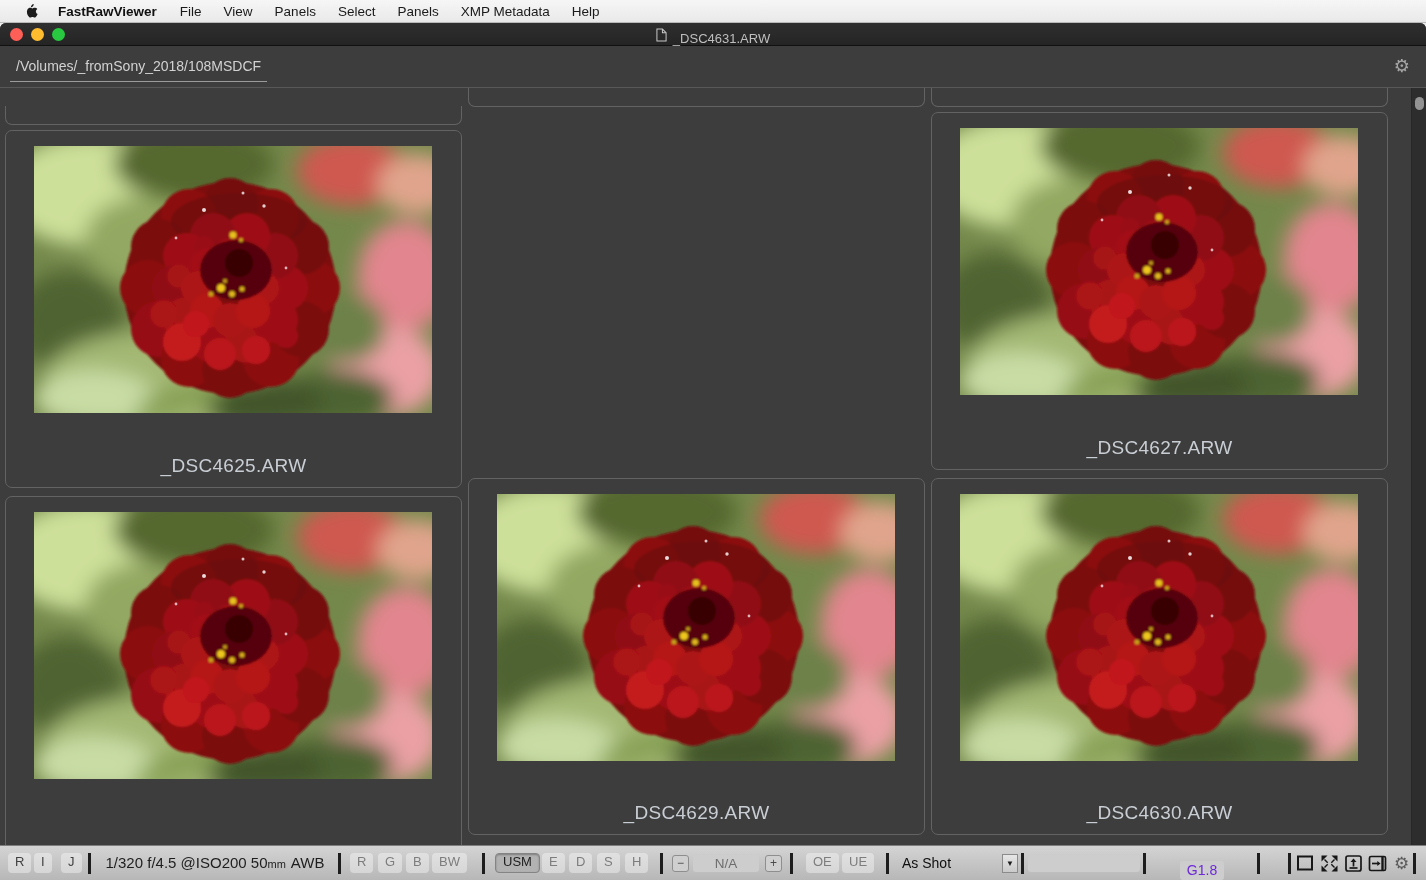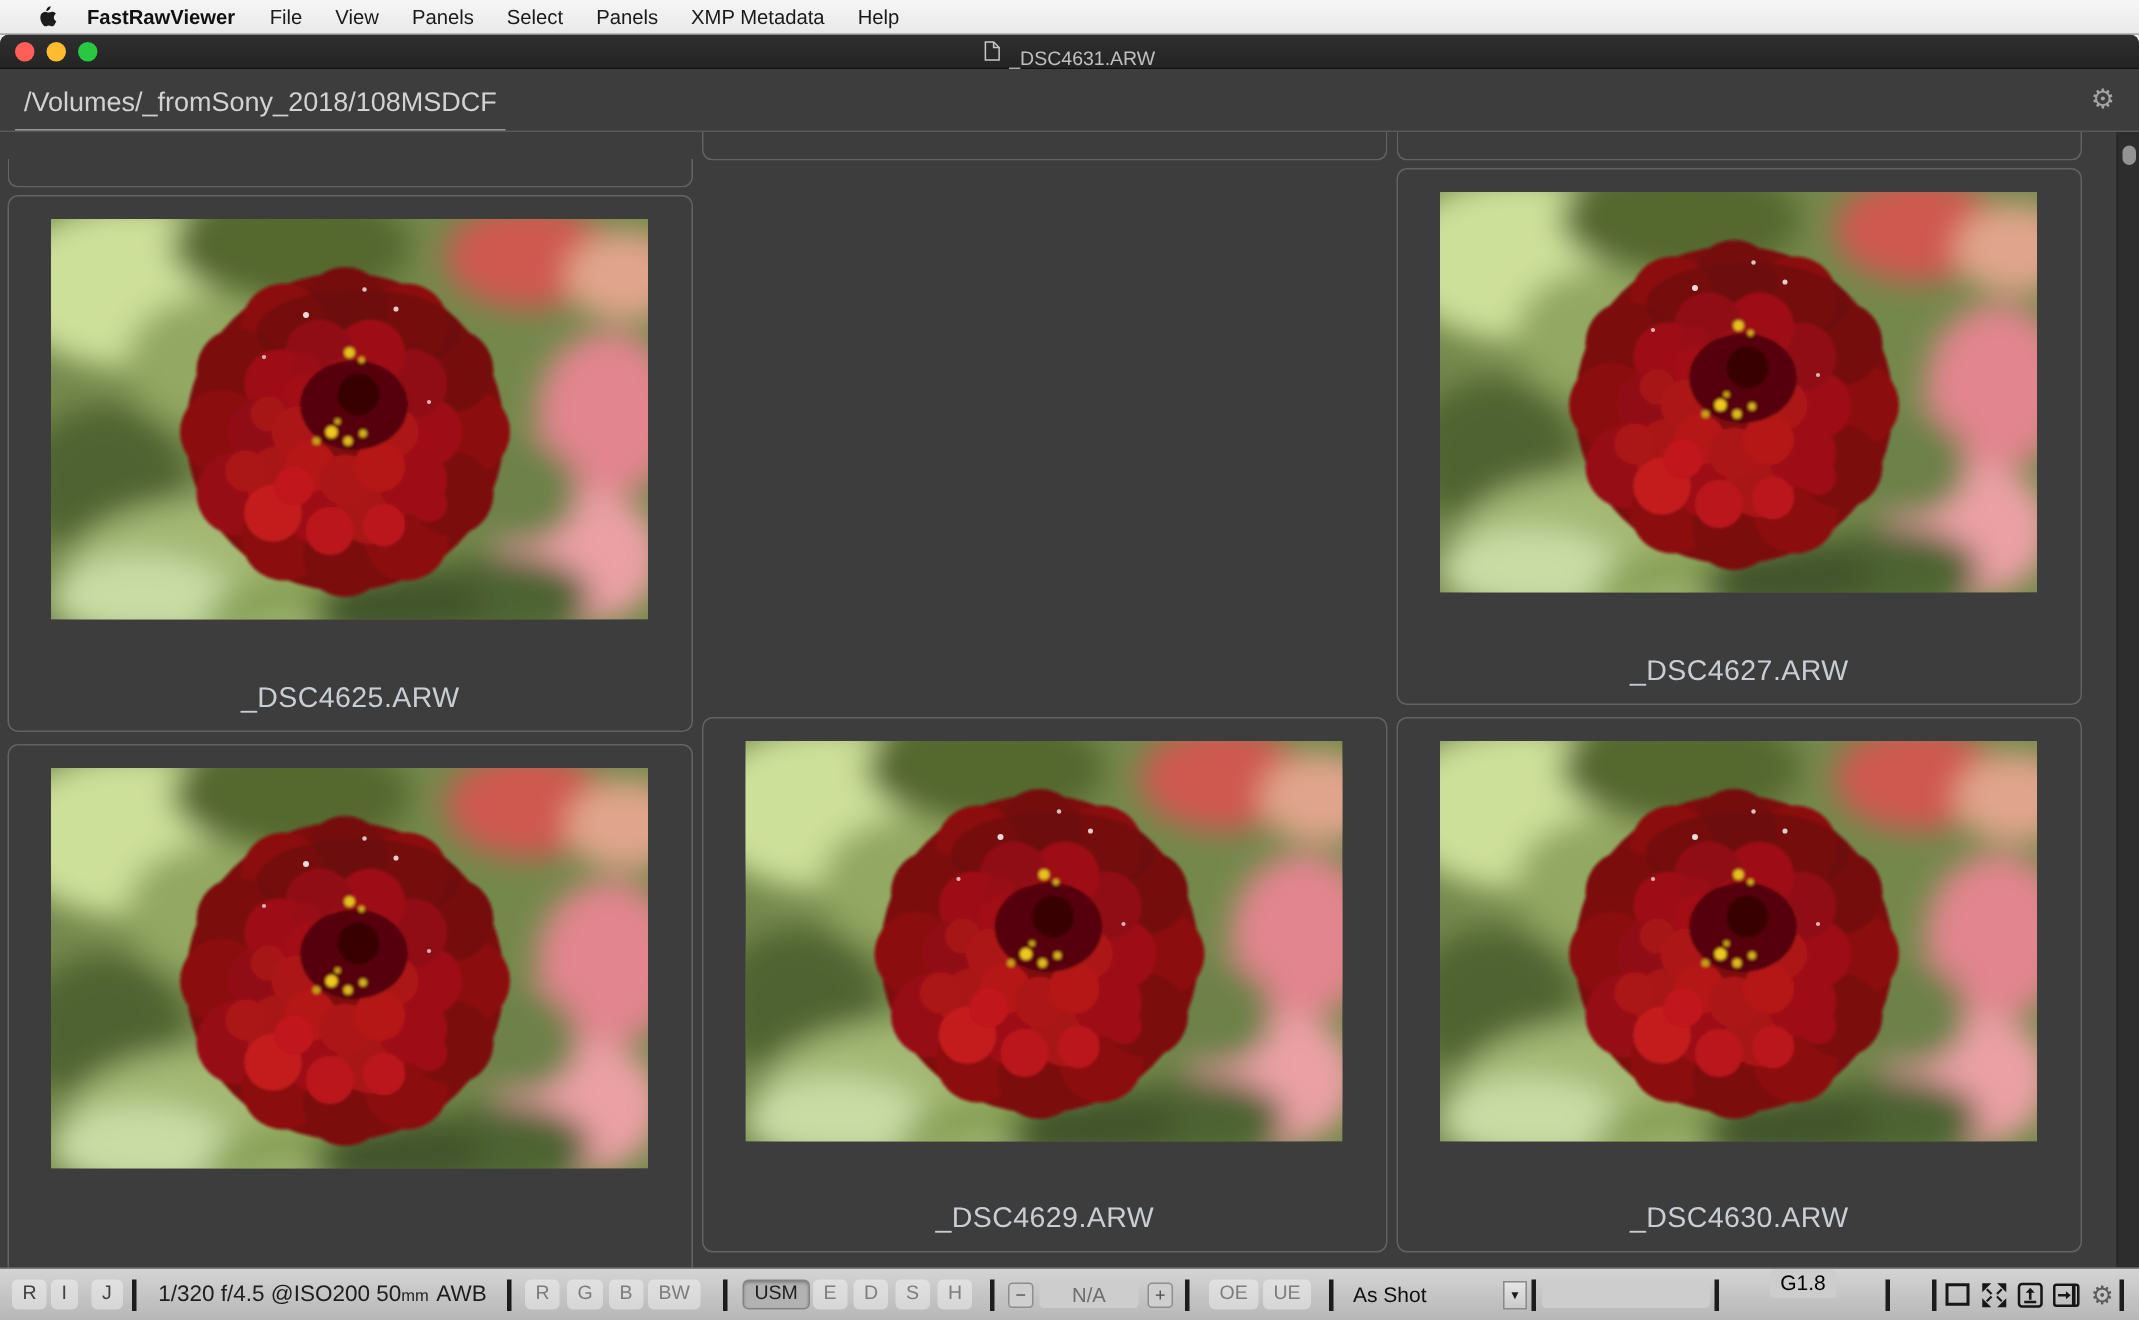--- a/index.html
+++ b/index.html
@@ -22,21 +22,21 @@
               border-bottom:1px solid #111; }
   .lights { position:absolute; left:10px; top:5px; display:flex; gap:8px; }
   .light { width:13px; height:13px; border-radius:50%; }
   .title-center { position:absolute; left:0; right:0; top:0; height:23px;
                   display:flex; align-items:flex-end; justify-content:center; gap:6px; }
   .title-text { font-size:13px; color:#bfbfbf; }
 
   
   .toolbar { position:relative; width:100%; height:42px; background:#3d3d3d;
              border-bottom:1px solid #585858; }
-  .tb-tab { position:absolute; top:10px; font-size:18px; color:#d2d2d2;
+  .tb-tab { position:absolute; top:10px; font-size:14px; color:#d2d2d2;
             padding:2px 6px 7px 6px; border-bottom:1px solid #9a9a9a;text-align:right; }
   .tb-path { left:10px; }
   .tb-count { left:299px;margin-top:44px; }
   .tb-gear { position:absolute; right:16px; top:9px; font-size:18px; color:#a4a4a4; line-height:22px; }
 
   
   .grid { position:relative; width:100%; height:757px; background:#3d3d3d; overflow:hidden; }
   .cell { position:absolute; width:457px; border:1px solid #636363; border-radius:7px;
           background:#3d3d3d; }
   .cell.partial { height:19px; border-top:none; border-radius:0 0 7px 7px; }
@@ -65,21 +65,21 @@
                font-size:15px; color:#1e1e1e; white-space:nowrap; }
   .shot-info .unit { font-size:11px; }
   .shot-info .suffix { margin-left:5px; }
   .mini-box { position:absolute; top:9px; width:17px; height:17px; border:1px solid #8e8e8e;
               border-radius:3px; background:#cfcfcf; font-size:12px; color:#4a4a4a;
               text-align:center; line-height:15px; }
   .recessed { position:absolute; background:#cdcdcd; border-radius:3px; }
   .na-field { left:693px; top:9px; width:66px; height:17px; font-size:13.5px; color:#6e6e6e;
               text-align:center; line-height:17px; }
   .blank-field { left:1028px; top:9px; width:112px; height:17px; }
-  .gamma-field { left:1180px; top:0; width:44px; height:19px; font-size:14px; color:#000000;
+  .gamma-field { left:1180px; top:15px; width:44px; height:19px; font-size:14px; color:#6d28d9;
                  text-align:center; line-height:19px; }
   .wb-text { position:absolute; left:902px; top:9px; font-size:14px; color:#0f0f0f; }
   .wb-arrow { position:absolute; left:1002px; top:8px; width:16px; height:19px;
               background:linear-gradient(#e6e6e6,#cacaca); border:1px solid #8b8b8b;
               font-size:8px; color:#1c1c1c; text-align:center; line-height:17px; }
   .sb-icon { position:absolute; top:7px; width:21px; height:21px; }
   .sb-icon svg { display:block; }
   .gear-dark { font-size:17px; color:#5b5b5b; line-height:21px; text-align:center; }
 </style>
 </head>

